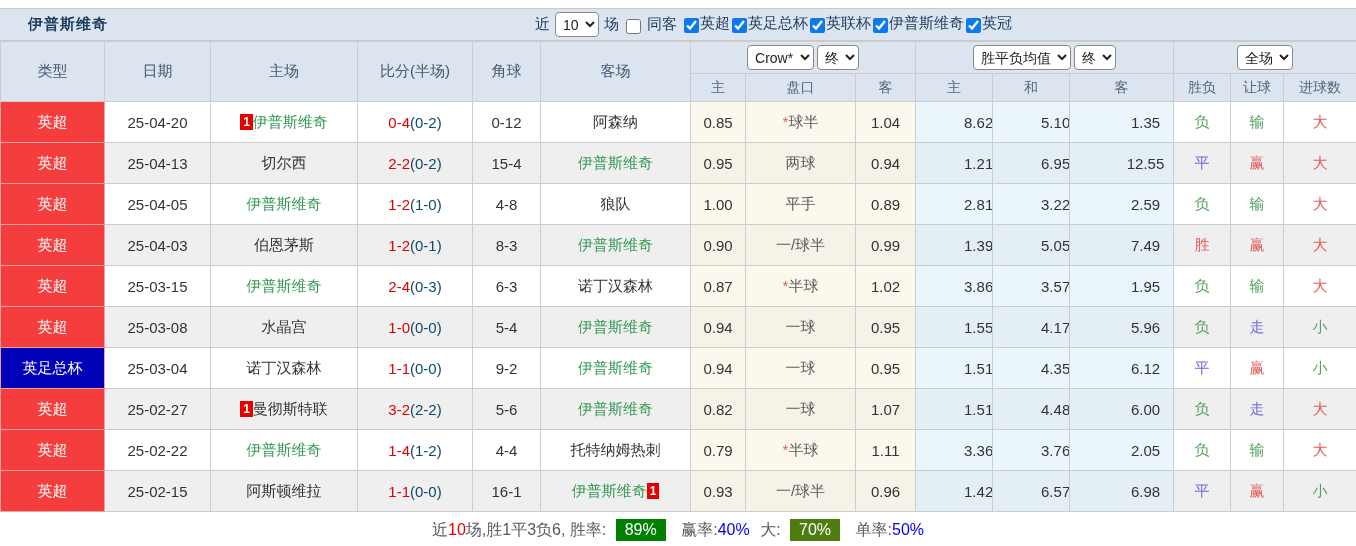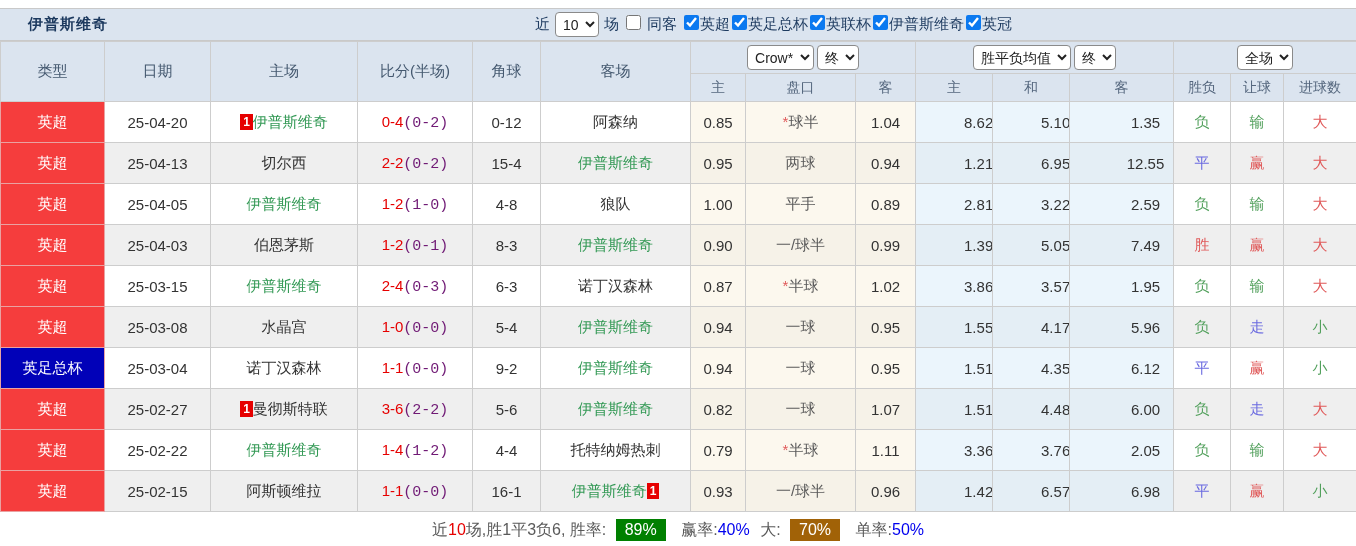--- a/index.html
+++ b/index.html
@@ -10,56 +10,56 @@
   .title-bar { margin-top:8px; height:33px; background:#dbe4ef;
     border-top:1px solid #c9c9c9; border-bottom:1px solid #c9c9c9;
     display:flex; align-items:center; box-sizing:border-box; }
   .team-title { font-weight:bold; font-size:15px; color:#1d3a5f; padding-left:28px; letter-spacing:1px; }
   .filters { margin-left:auto; margin-right:344px; display:flex; align-items:center;
     font-size:15px; color:#1d3a5f; white-space:nowrap; }
   .filters .lbl { margin:0 5px; }
   select { font-size:14px; border:1px solid #8a8a8a; border-radius:4px; background:#fff;
     height:25px; padding:0 3px; color:#222; }
   input[type=checkbox] { width:15px; height:15px; accent-color:#0b79f0; margin:0 3px 0 4px; vertical-align:-2px; }
-  .filter-check { display:inline-flex; align-items:flex-start; cursor:pointer; }
+  .filter-check { display:inline-flex; align-items:flex-end; cursor:pointer; }
   .filter-check input { margin:0 1px 0 2px; }
 
   
   table { border-collapse:collapse; table-layout:fixed; width:1356px; border:1px solid #f9a8d4; }
   th, td { border:1px solid #cdcdcd; text-align:center; overflow:hidden; white-space:nowrap; padding:0; }
   thead th { background:#dbe4ef; color:#44586f; font-weight:normal; font-size:15px; }
   .hrow1 th { height:31px; }
   .hrow2 th { height:27px; font-size:14px; color:#55677e; }
   .sel-wrap { display:inline-flex; gap:3px; align-items:center; justify-content:center; }
   tbody td { height:40px; font-size:15px; color:#333; }
   tbody tr:nth-child(even) { background:#efefef; }
   .col-crow { background:rgba(250,243,227,0.6); }
   .col-avg  { background:rgba(219,237,249,0.55);padding-left:48px; }
   .t-epl   { background:#f53d3d; color:#fff; border-color:#e9a2a2; }
   .t-facup { background:#0101b8; color:#fff; border-color:#e9a2a2; }
   .team-green { color:#339955; }
   .ft { color:#e60000;margin-top:28px; }
-  .ht { color:#701a75;font-family:Liberation Mono, monospace; }
+  .ht { color:#0c4a6e; }
   .badge { display:inline-block; background:#e60000; color:#fff; font-size:12px; font-weight:bold;
     line-height:16px; padding:0 3px; vertical-align:1px; }
   .badge:empty { display:none; }
   .star { color:#e05a5a; }
   .handicap-cell { color:#5a5a5a; }
   .c-red { color:#e05a5a; }
   .c-green { color:#52a05c; }
   .c-blue { color:#6a6ae0; }
 
   
   .summary { text-align:center; padding:7px 0 12px; font-size:16px; color:#5a5a5a; }
   .s-red  { color:#e60000; }
   .s-blue { color:#0000ee; }
   .s-sp { margin-left:6px; }
   .s-badge { color:#fff; padding:2px 9px; margin:0 5px; display:inline-block; }
   .s-badge-green { background:#008000; }
-  .s-badge-red   { background:#a16207; }
+  .s-badge-red   { background:#4d7c0f; }
 </style>
 </head>
 <body>
 
 <div class="page">
 
   <div class="title-bar">
     <div class="team-title">伊普斯维奇</div>
     <div class="filters">
       <span class="lbl">近</span>
@@ -263,21 +263,21 @@
           <td class="col-avg">4.35</td>
           <td class="col-avg">6.12</td>
           <td><span class="c-blue">平</span></td>
           <td><span class="c-red">赢</span></td>
           <td><span class="c-green">小</span></td>
         </tr>
         <tr>
           <td class="t-epl"><span>英超</span></td>
           <td>25-02-27</td>
           <td><span class="badge">1</span><span>曼彻斯特联</span></td>
-          <td><span class="ft">3-6</span><span class="ht">(2-2)</span></td>
+          <td><span class="ft">3-2</span><span class="ht">(2-2)</span></td>
           <td>5-6</td>
           <td><span class="team-green">伊普斯维奇</span></td>
           <td class="col-crow">0.82</td>
           <td class="col-crow handicap-cell"><span class="star"></span><span>一球</span></td>
           <td class="col-crow">1.07</td>
           <td class="col-avg">1.51</td>
           <td class="col-avg">4.48</td>
           <td class="col-avg">6.00</td>
           <td><span class="c-green">负</span></td>
           <td><span class="c-blue">走</span></td>

